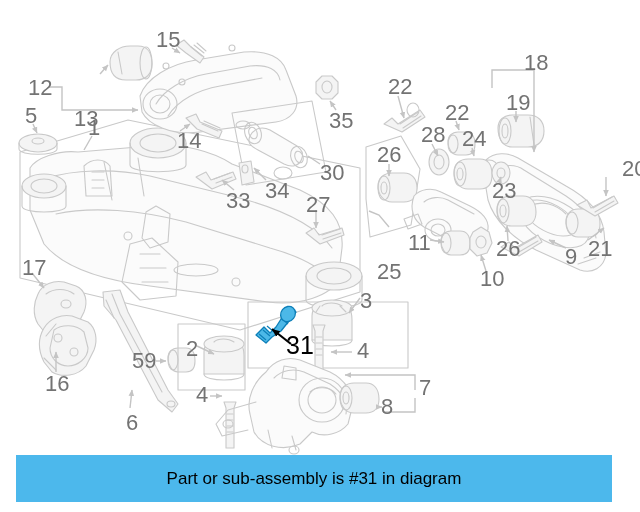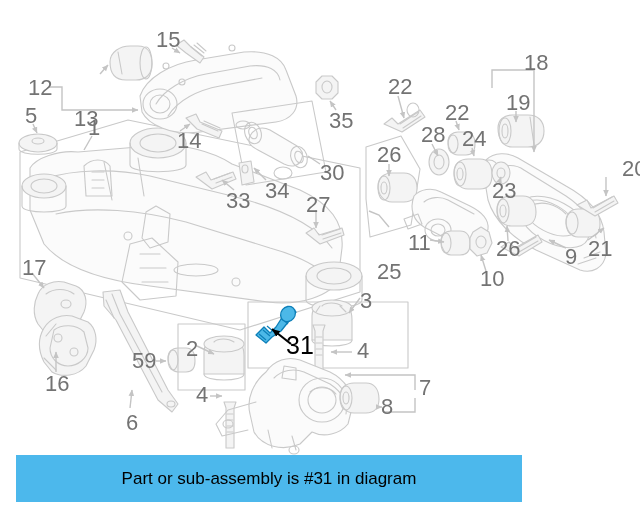--- a/index.html
+++ b/index.html
@@ -40,21 +40,21 @@
     line-height:22px;
     letter-spacing:0px;
     white-space:nowrap;
     user-select:none;
   }
   .lbl.hl-lbl{color:#000;font-size:25px;font-weight:400;}
 
   
   #banner{
     position:absolute;left:16px;top:455px;
-    width:506px;height:47px;
+    width:596px;height:47px;
     background:#4cb8ec;
     display:flex;flex-direction:column;
     align-items:center;justify-content:center;
   }
   #banner .bline{
     color:#000;
     font-family:"Liberation Sans", sans-serif;
     font-size:17px;
     line-height:21px;
     white-space:nowrap;

